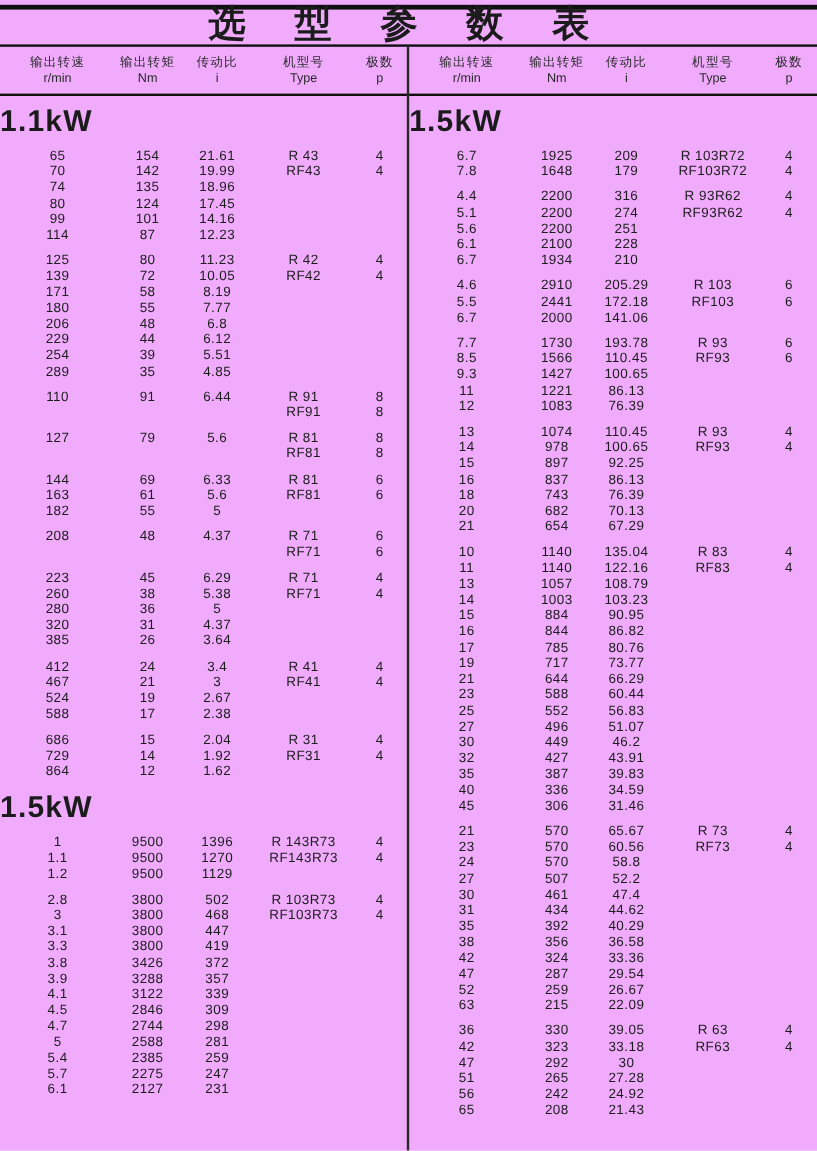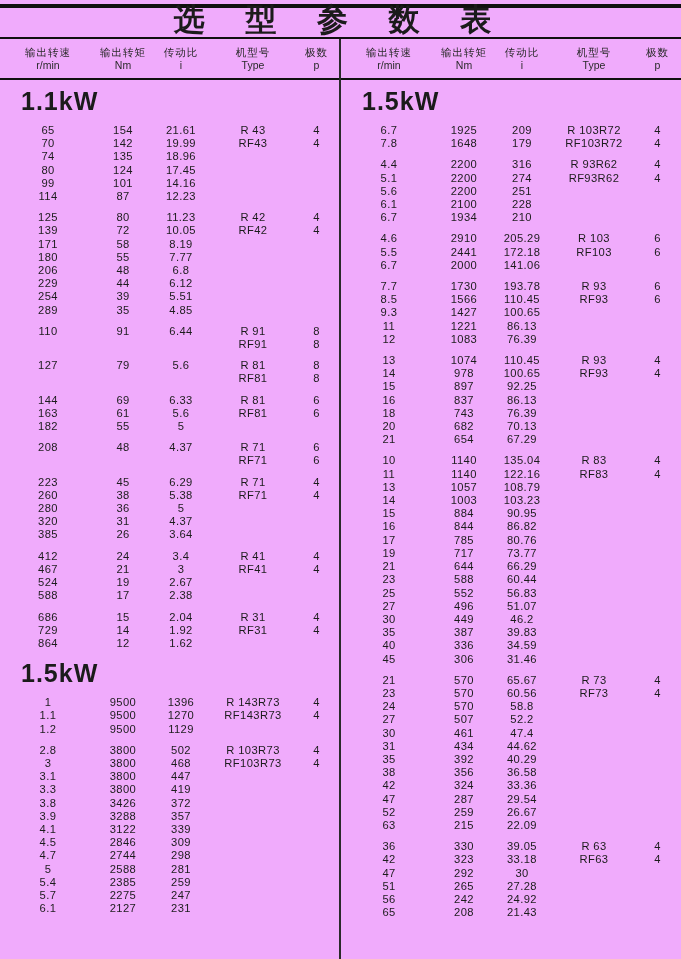--- a/index.html
+++ b/index.html
@@ -22,21 +22,21 @@
   .panel.left{left:0; width:339px;}
   .panel.right{left:341px; width:340px;}
   .col-headers{
     display:grid; grid-template-columns:96px 54px 62px 82px 45px;
     height:38px; align-content:center;
   }
   .hcell{text-align:center;}
   .hlabel{font-size:10.5px; letter-spacing:1px; color:#2a2a2a; line-height:13px;}
   .hunit{font-size:10.5px; color:#2a2a2a; line-height:13px;}
   .power-title{
-    font-size:25px; font-weight:bold; padding-left:21px;
+    font-size:25px; font-weight:bold; 
     margin:10px 0 9px 0; letter-spacing:1px; line-height:27px;
   }
   .block{margin-bottom:8px;}
   .trow{
     display:grid; grid-template-columns:96px 54px 62px 82px 45px;
     line-height:13.2px;
   }
   .tcell{
     text-align:center; font-size:11.2px; letter-spacing:0.4px;
     white-space:nowrap; color:#1c1c1c;
@@ -731,20 +731,27 @@
           <div class="tcell"></div>
         </div>
         <div class="trow">
           <div class="tcell">30</div>
           <div class="tcell">449</div>
           <div class="tcell">46.2</div>
           <div class="tcell"></div>
           <div class="tcell"></div>
         </div>
         <div class="trow">
+          <div class="tcell">32</div>
+          <div class="tcell">427</div>
+          <div class="tcell">43.91</div>
+          <div class="tcell"></div>
+          <div class="tcell"></div>
+        </div>
+        <div class="trow">
           <div class="tcell">35</div>
           <div class="tcell">387</div>
           <div class="tcell">39.83</div>
           <div class="tcell"></div>
           <div class="tcell"></div>
         </div>
         <div class="trow">
           <div class="tcell">40</div>
           <div class="tcell">336</div>
           <div class="tcell">34.59</div>

